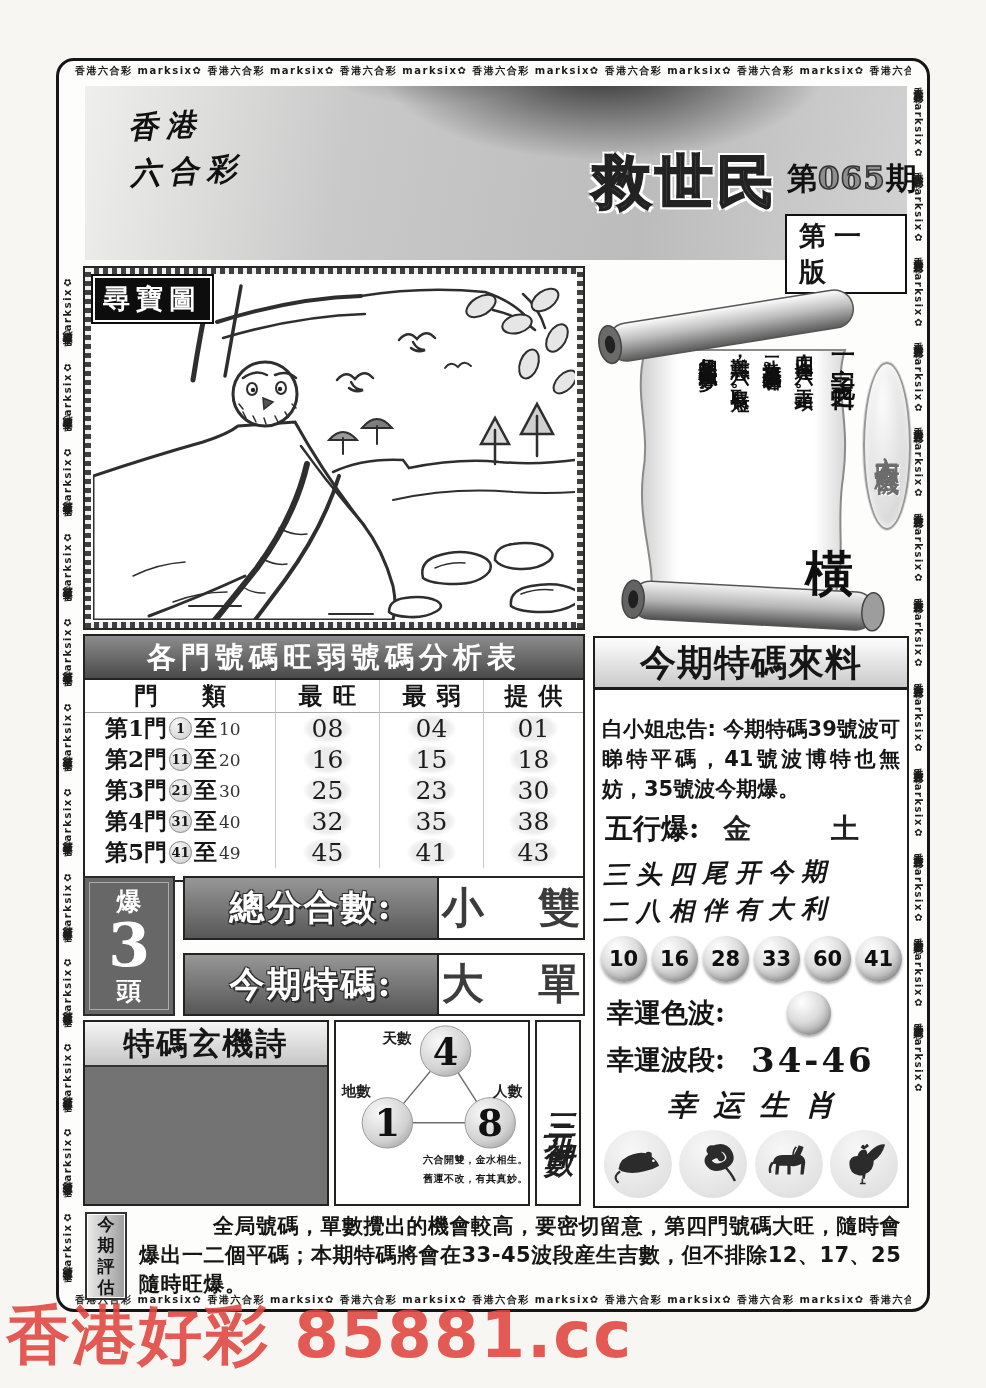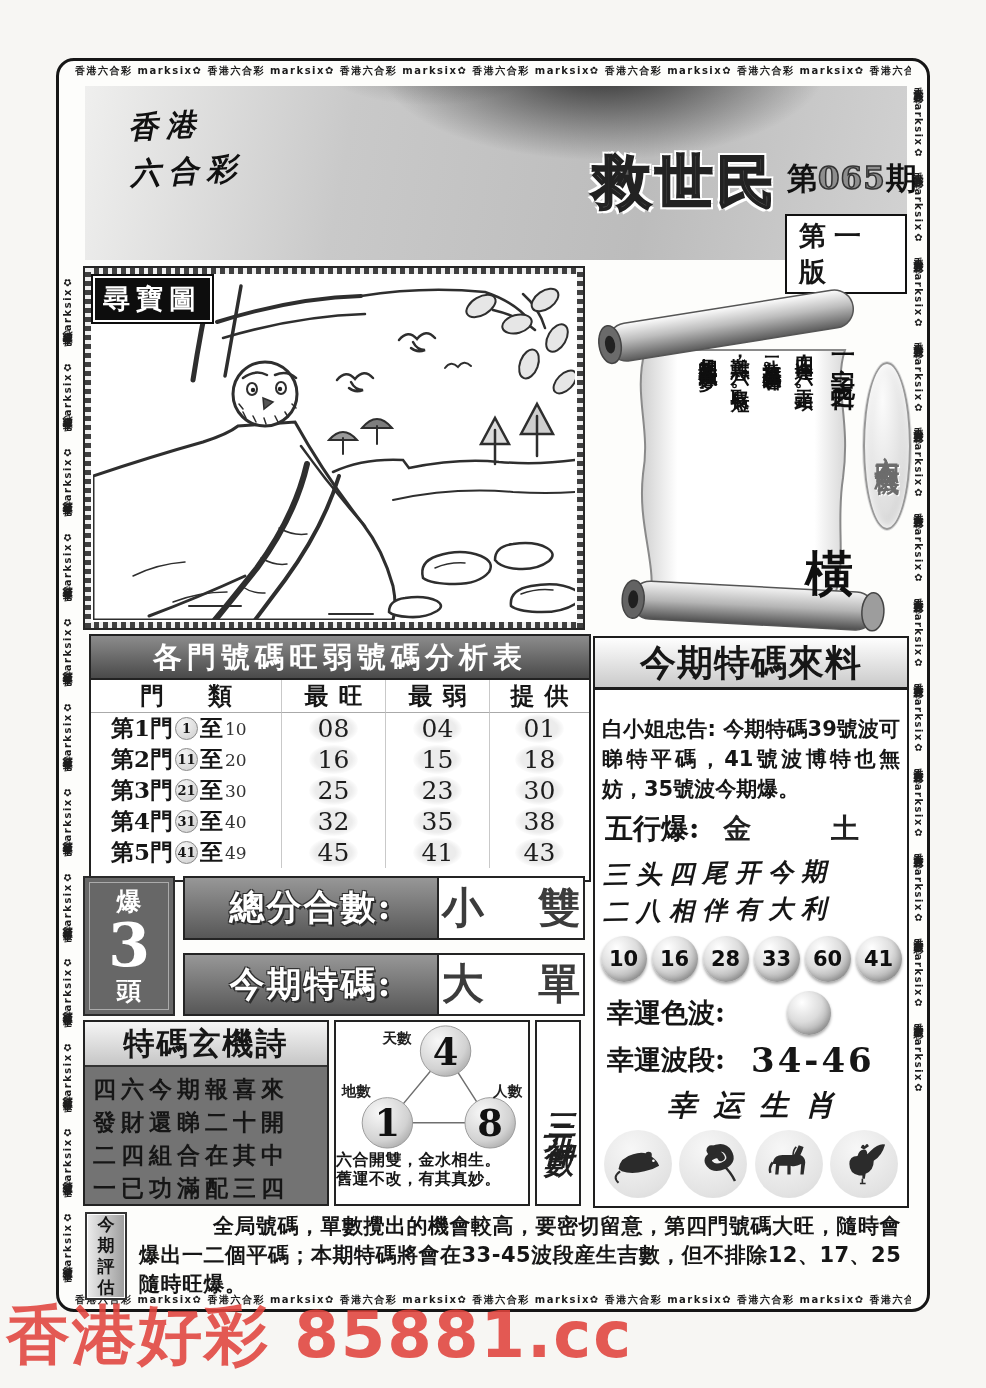--- a/index.html
+++ b/index.html
@@ -76,21 +76,21 @@
   .mystery-oval {
     position:absolute; left:782px; top:278px; width:48px; height:168px; border-radius:50%;
     background:radial-gradient(ellipse at 40% 22%,#fbfbfb,#dedede 62%,#b8b8b8);
     border:2px solid #989898; box-shadow:inset 0 0 8px #fff,0 0 0 1px #ddd;
     display:flex; align-items:center; justify-content:center; z-index:3;
   }
   .mystery-oval span { writing-mode:vertical-rl; text-orientation:upright;
     font-weight:900; font-size:25px; letter-spacing:5px; color:#6c6c6c; text-shadow:1px 1px 0 #fff; }
 
   
-  .analysis { position:absolute; left:8px; top:550px; width:502px; height:248px;
+  .analysis { position:absolute; left:2px; top:550px; width:502px; height:248px;
     border:2px solid #222; background:#fff; }
   .analysis-title { height:44px; line-height:42px; text-align:center; color:#fff;
     background:linear-gradient(180deg,#8c8c8c,#4a4a4a); border-bottom:2px solid #222;
     font-weight:900; font-size:29px; letter-spacing:5px; }
   .a-grid { display:grid; grid-template-columns:190px 104px 104px 100px; }
   .a-cell { display:flex; align-items:center; justify-content:center; height:31px; }
   .a-head { height:33px; font-weight:900; font-size:24px; letter-spacing:10px;
     border-bottom:1px solid #aaa; text-indent:10px; }
   .a-sep { border-left:1px solid #c9c9c9; }
   .gate-cell { justify-content:flex-start; padding-left:20px; gap:2px; font-weight:900; font-size:23px; }
@@ -122,21 +122,21 @@
   
   .bottom-row { position:absolute; left:2px; top:936px; width:502px; height:186px; display:flex; gap:5px; }
   .poem { width:246px; border:2px solid #222; background:#737373; }
   .poem-title { height:45px; line-height:43px; text-align:center;
     background:linear-gradient(180deg,#f5f5f5,#c6c6c6); border-bottom:2px solid #333;
     font-weight:900; font-size:31px; letter-spacing:2px; }
   .poem-lines { padding:5px 8px; }
   .poem-line { font-weight:900; font-size:23px; line-height:33px; letter-spacing:5px; white-space:nowrap; }
   .trinity { width:196px; border:2px solid #222; background:#fff; position:relative; }
   .tri-svg { display:block; width:100%; height:128px; }
-  .trinity-notes { text-align:left; font-weight:800; font-size:16px; line-height:19px;
+  .trinity-notes { text-align:right; font-weight:800; font-size:10px; line-height:19px;
     letter-spacing:.5px; white-space:nowrap;font-family:Liberation Serif, serif; }
   .trinity-side { width:46px; border:2px solid #222; background:#fff;
     display:flex; align-items:center; justify-content:center; }
   .trinity-side span { writing-mode:vertical-rl; text-orientation:upright; font-weight:700;
     font-size:30px; font-style:italic; letter-spacing:11px; color:#1f1f1f; }
 
   
   .special { position:absolute; left:512px; top:552px; width:316px; height:572px;
     border:2px solid #1d1d1d; background:#fff; }
   .special-title { height:52px; line-height:49px; text-align:center;
@@ -424,26 +424,20 @@
           <div class="burst-row">
             <span class="bl serif">今期特碼:</span>
             <span class="bv serif">大 單</span>
           </div>
         </div>
       </section>
 
       <section class="bottom-row">
         <div class="poem">
           <div class="poem-title serif">特碼玄機詩</div>
-          <div class="poem-lines serif">
-            <div class="poem-line">四六今期報喜來</div>
-            <div class="poem-line">發財還睇二十開</div>
-            <div class="poem-line">二四組合在其中</div>
-            <div class="poem-line">一已功滿配三四</div>
-          </div>
         </div>
         <div class="trinity">
           <svg class="tri-svg" viewBox="0 0 196 132">
             <defs>
               <radialGradient id="orb" cx=".35" cy=".3" r=".8">
                 <stop offset="0" stop-color="#f8f8f8"></stop>
                   <stop offset=".7" stop-color="#d2d2d2"></stop>
                   <stop offset="1" stop-color="#a8a8a8"></stop>
               </radialGradient>
             </defs>

